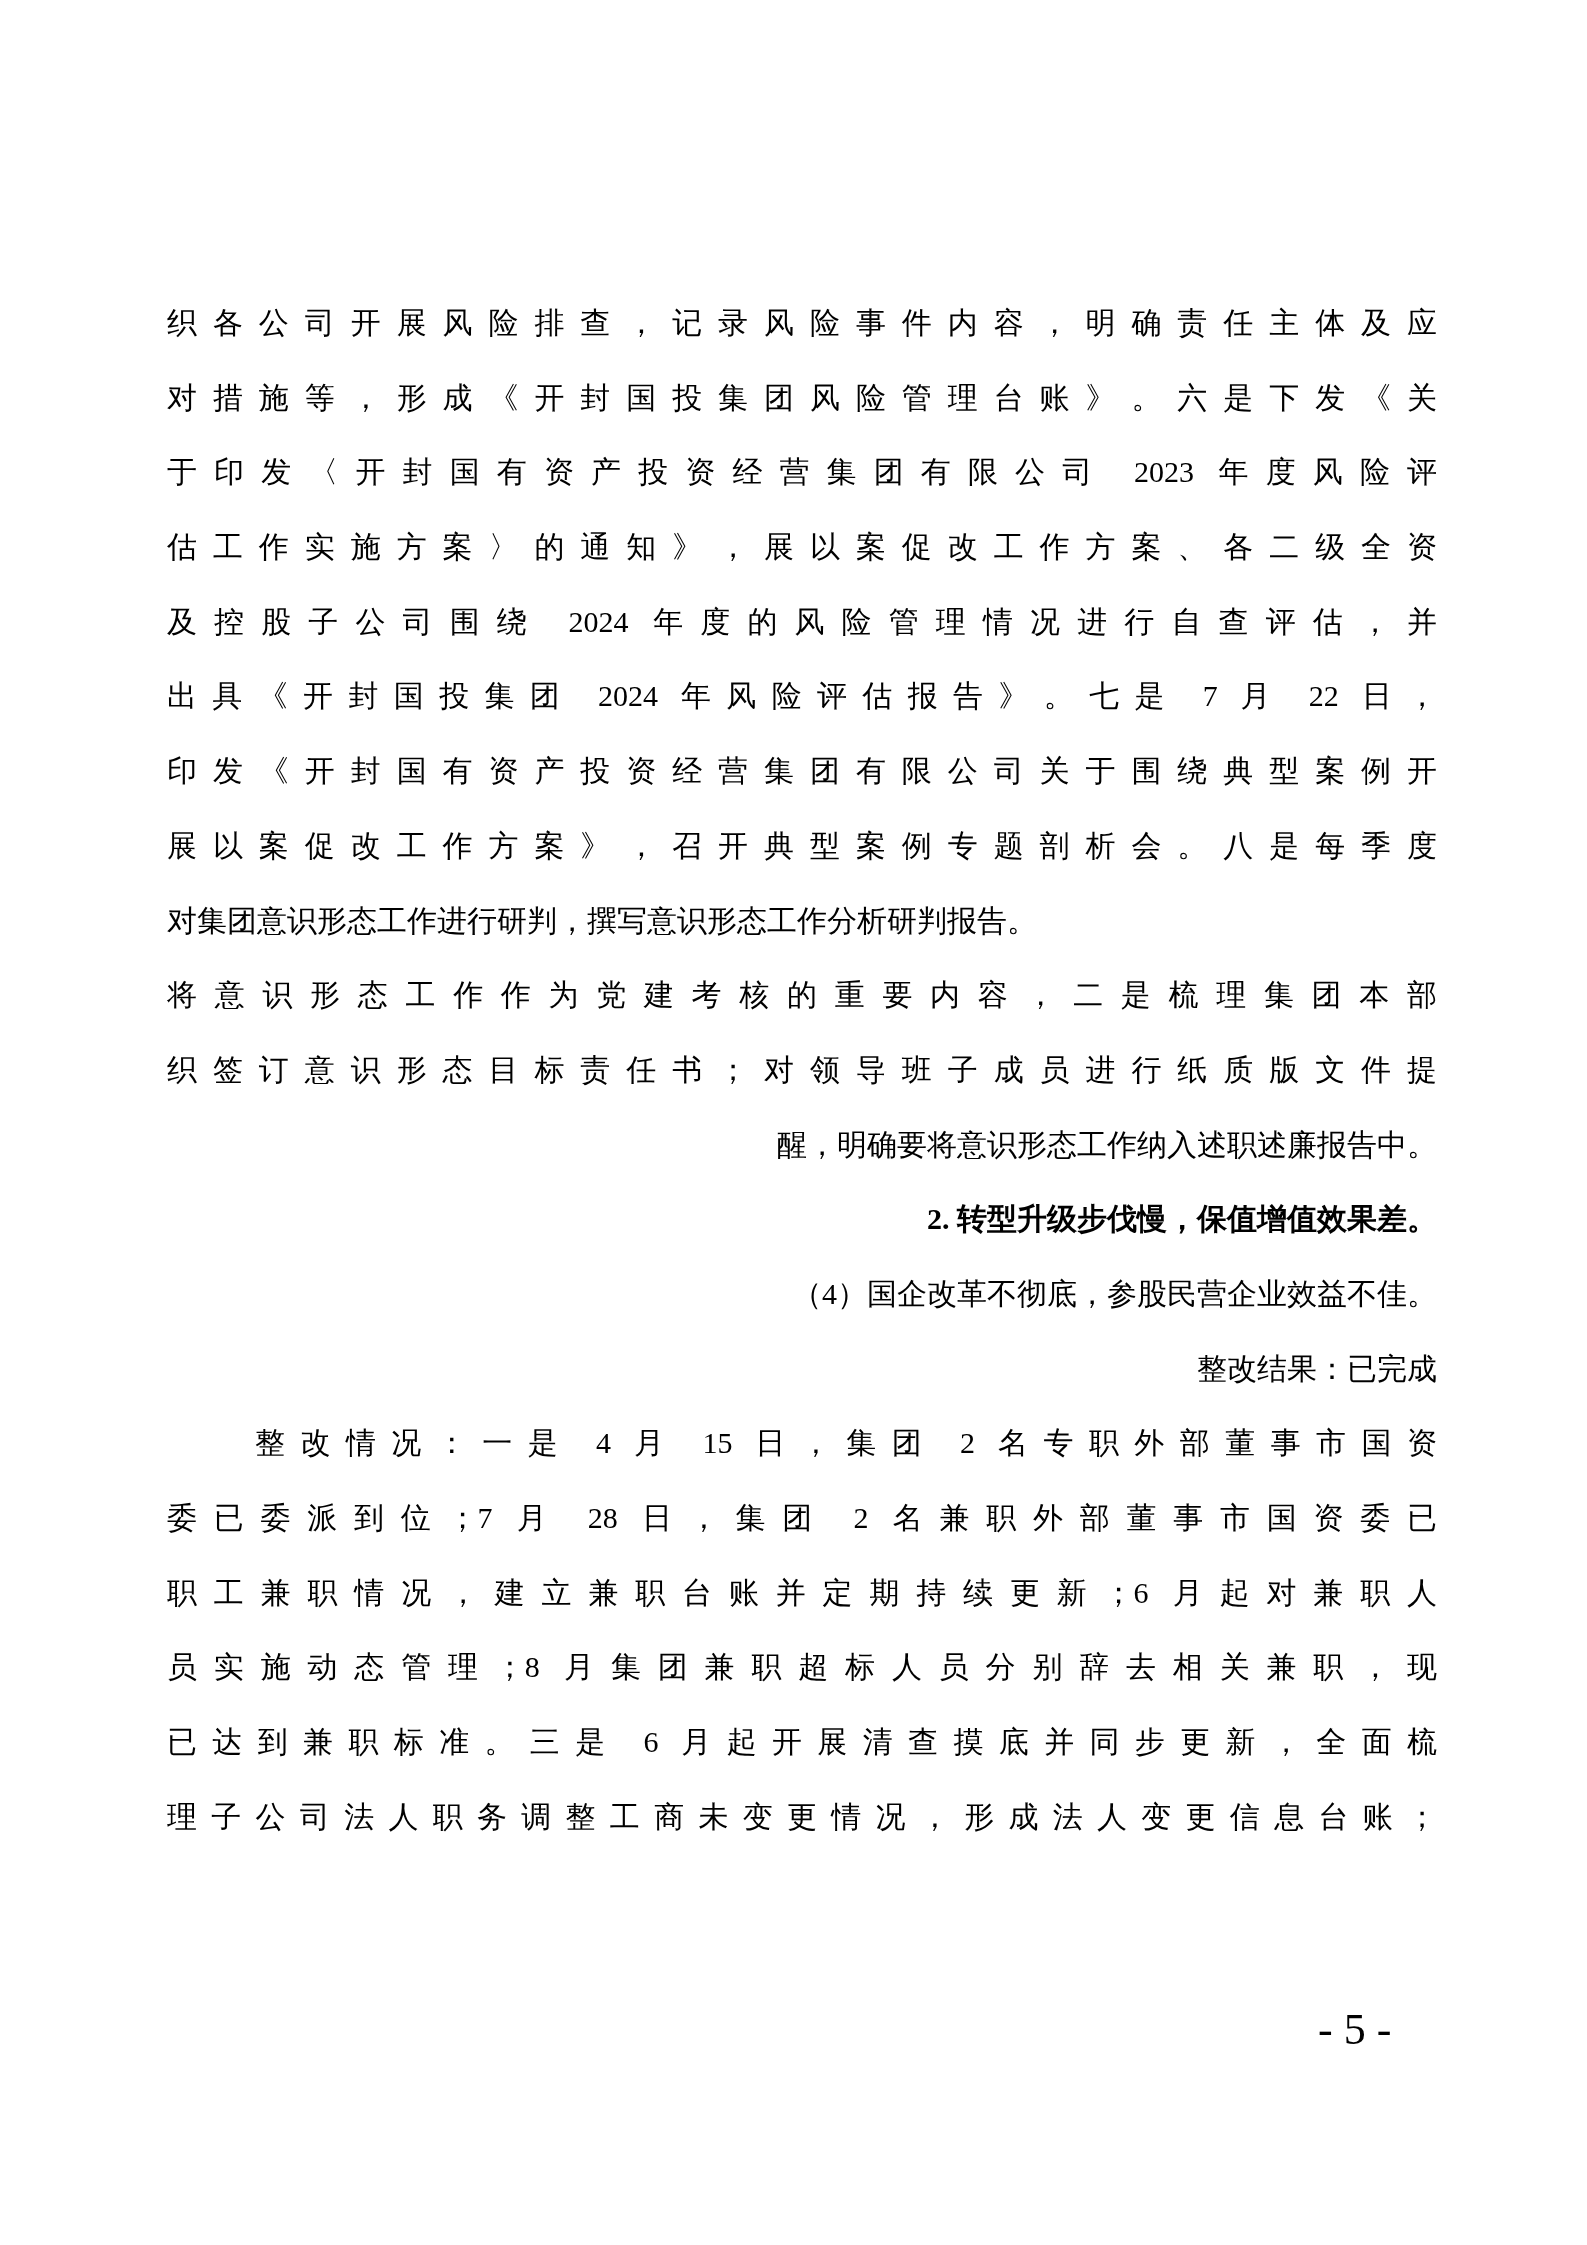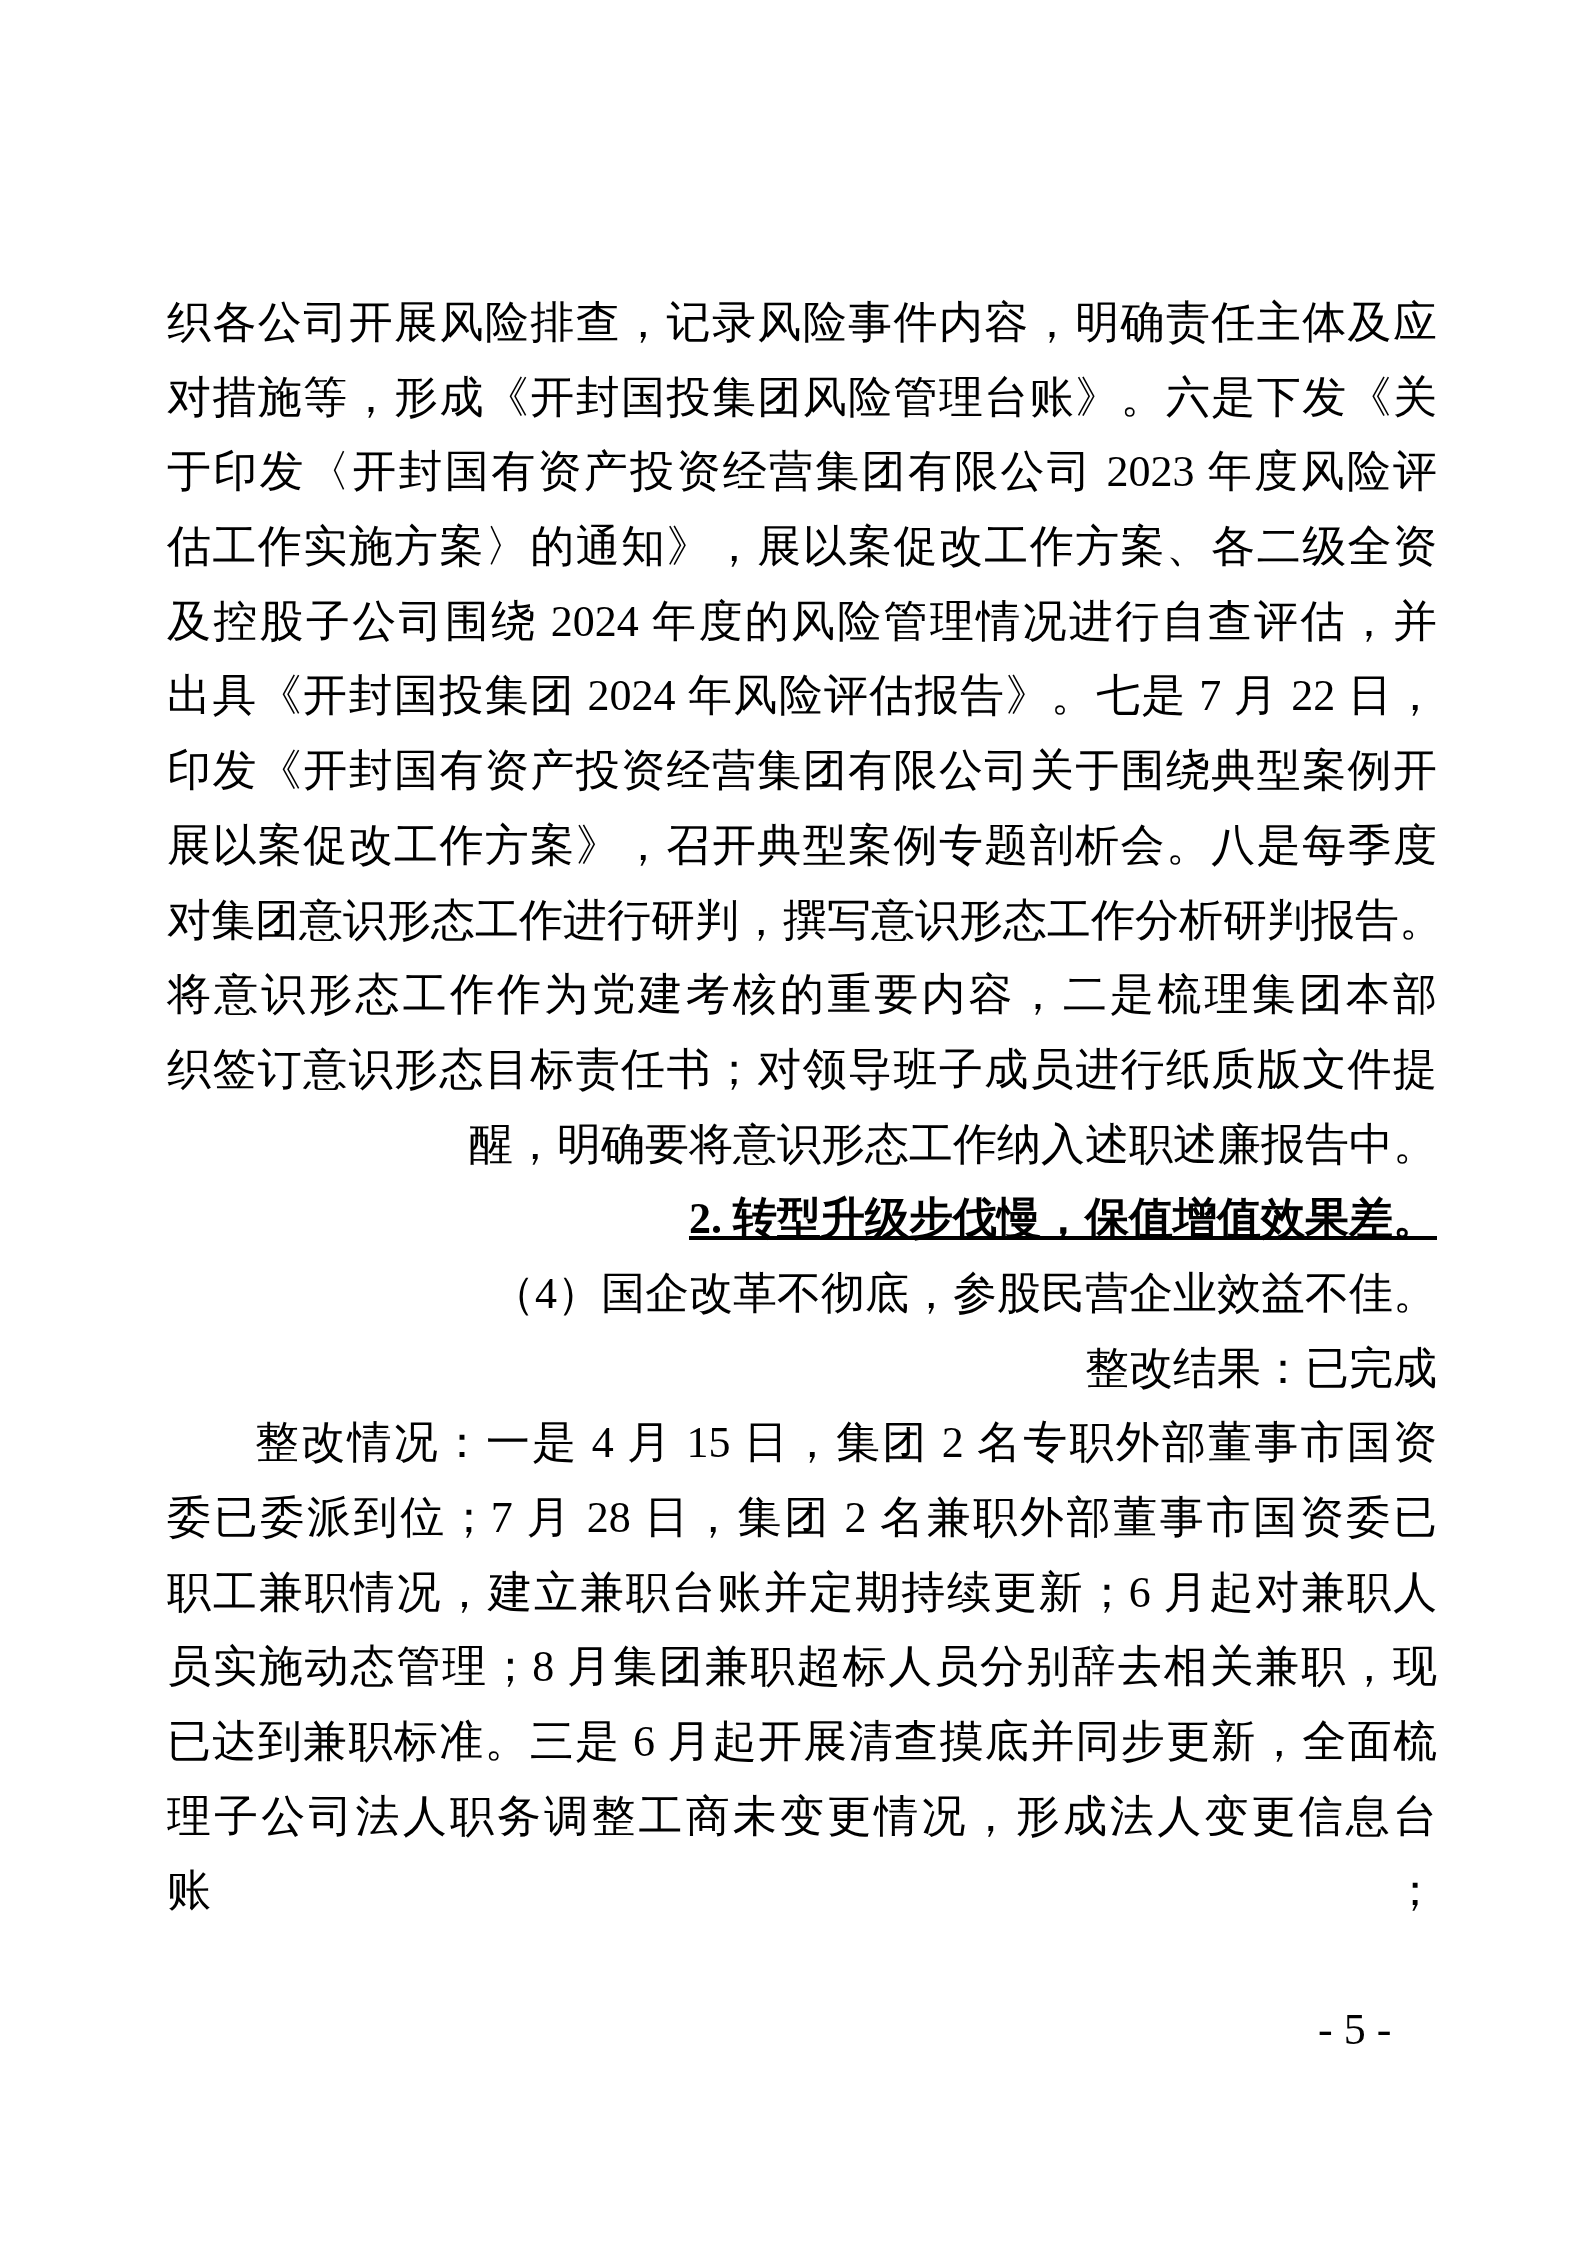--- a/index.html
+++ b/index.html
@@ -14,21 +14,21 @@
     background: #ffffff;
     overflow: hidden;
     font-family: "Liberation Serif", "DejaVu Serif", serif;
     color: #000000;
   }
   .content {
     position: absolute;
     left: 167px;
     top: 286px;
     width: 1270px;
-    font-size: 44px;
+    font-size: 30px;
   }
   .ln {
     height: 74.7px;
     line-height: 74.7px;
     text-align: justify;
     text-align-last: justify;
     white-space: nowrap;
   }
   
   .ln.j {
@@ -43,21 +43,20 @@
     text-align: left;
     text-align-last: auto;
     white-space: nowrap;
     overflow: visible;
   }
   .ln.ind {
     text-indent: 88px;
   }
   .ln.bold {
     font-weight: bold;
-    text-decoration: underline;
   }
   .pagenum {
     position: absolute;
     left: 1318px;
     top: 2008px;
     font-size: 44px;
     line-height: 44px;
     color: #000000;
   }
 </style>

